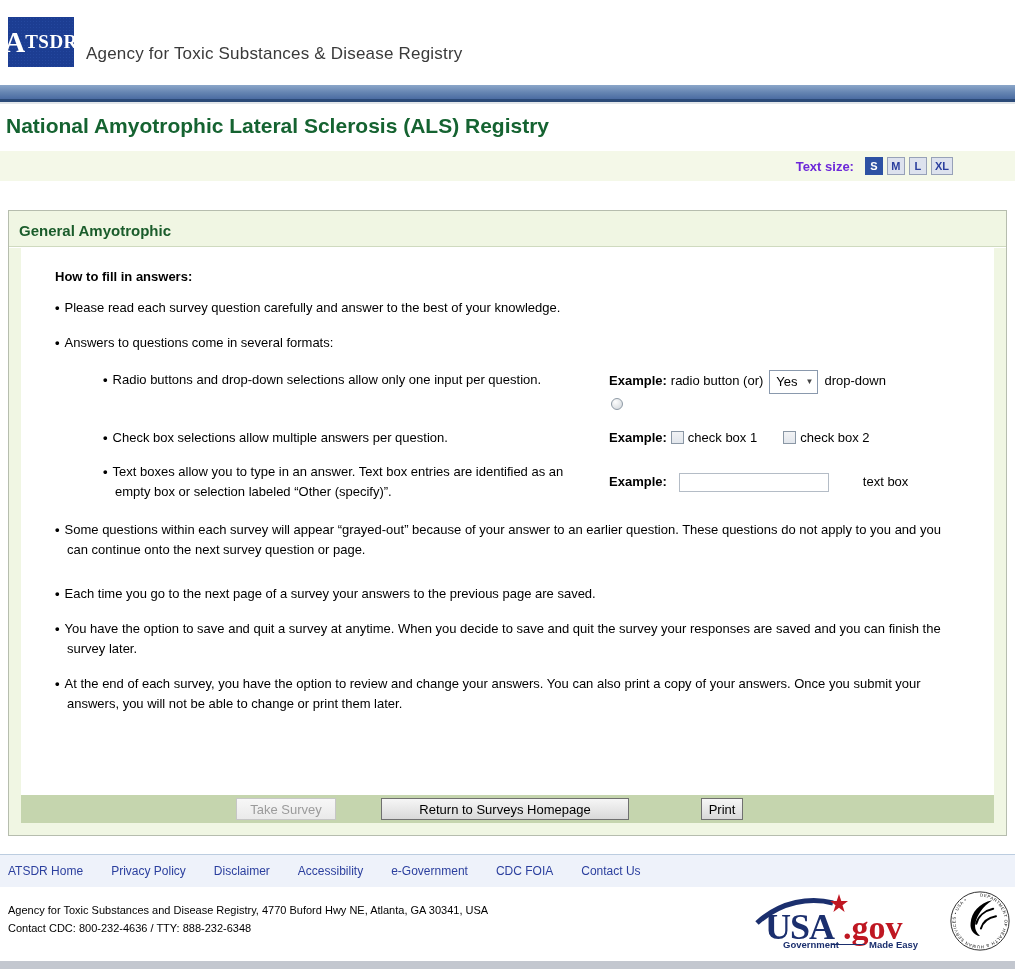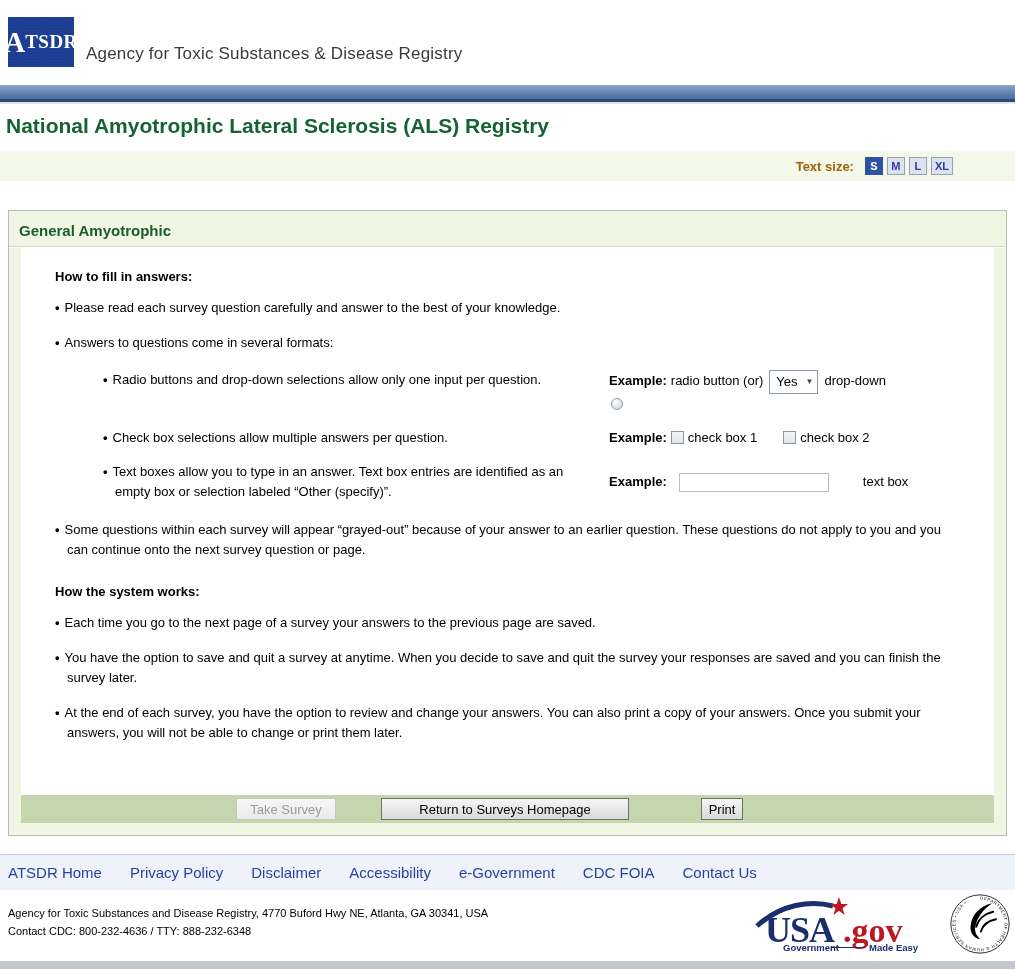--- a/index.html
+++ b/index.html
@@ -17,21 +17,21 @@
   .agency-name { position:absolute; left:86px; top:44px; font-size:17px; color:#3a3a3a; letter-spacing:.2px; }
 
   .blue-bar { height:17px; background:linear-gradient(#8ba6c9, #6484b1 55%, #4b6ca2);
     border-bottom:3px solid #2b4a78; }
   .bar-shadow { height:2px; background:#e2e6ea; }
 
   .page-title { margin:10px 0 0 6px; font-size:21px; font-weight:bold; color:#156331; line-height:24px; }
 
   .textsize-bar { margin-top:13px; height:30px; background:#f4f8e8;
     display:flex; align-items:center; justify-content:flex-end; padding-right:62px; }
-  .ts-label { font-weight:bold; font-size:13px; margin-right:7px; color:#a16207; }
+  .ts-label { font-weight:bold; font-size:13px; margin-right:7px; color:#6d28d9; }
   .ts-btn { min-width:18px; height:18px; margin-left:4px; padding:0 3px; font-size:11px; font-weight:bold;
     color:#2b3f9e; background:#dde2ee; border:1px solid #97a1b8; cursor:pointer;
     font-family:"Liberation Sans", sans-serif; line-height:15px; }
   .ts-btn.active { background:#2d51a3; color:#fff; border-color:#2d51a3; }
 
   
   .panel { margin:29px 8px 0; border:1px solid #b6bdae; background:#f0f6e3; }
   .panel-header { padding:11px 10px 7px; font-size:15px; font-weight:bold; color:#1a5c2b;
     border-bottom:1px solid #cfdabf; box-shadow:0 1px 0 #ffffff; }
   .panel-body { margin:0 12px; background:#fff; padding:22px 40px 0 34px; height:548px; font-size:13px; color:#000; }
@@ -63,21 +63,21 @@
   .button-bar { margin:0 12px 12px; height:28px; background:#c5d5ae; position:relative; }
   .btn { position:absolute; top:3px; height:22px; font-size:13px; font-family:"Liberation Sans", sans-serif;
     background:linear-gradient(#f6f6f6,#d9d9d9); border:1px solid #707070; cursor:pointer; padding:0; }
   .btn-take { left:215px; width:100px; color:#9b9b9b; background:linear-gradient(#f7f7f7,#eaeaea);
     border-color:#c6c6c6; cursor:default; }
   .btn-return { left:360px; width:248px; }
   .btn-print { left:680px; width:42px; }
 
   
   .footer-links { margin-top:18px; border-top:1px solid #bccde0; background:#eef2fa;
-    padding:9px 0 9px 8px; display:flex; font-size:15px; }
+    padding:9px 0 9px 8px; display:flex; font-size:12px; }
   .footer-links a { color:#2b3f9e; text-decoration:none; margin-right:28px; }
   .footer-info { position:relative; height:74px; }
   .address { padding:14px 0 0 8px; font-size:11px; line-height:18px; color:#000; }
   .logos { position:absolute; right:4px; top:2px; display:flex; align-items:center; }
   .hhs-wrap { margin-left:6px; }
   .bottom-bar { position:absolute; left:0; right:0; bottom:1px; height:8px; background:#c3c7cf; }
 </style>
 </head>
 <body>
 
@@ -139,21 +139,20 @@
         <div class="sub-row center">
           <div class="sub-left"><span class="dot">•</span><span>Text boxes allow you to type in an answer. Text box entries are identified as an empty box or selection labeled “Other (specify)”.</span></div>
           <div class="sub-right">
             <span class="example-label">Example:</span><input class="textfield" type="text" style=""><span class="textbox-label">text box</span>
           </div>
         </div>
       </div>
 
       <div class="bullet note"><span class="dot">•</span><span>Some questions within each survey will appear “grayed-out” because of your answer to an earlier question. These questions do not apply to you and you can continue onto the next survey question or page.</span></div>
 
-      <div class="section-heading sys-heading">How the system works:</div>
 
       <div class="bullet"><span class="dot">•</span><span>Each time you go to the next page of a survey your answers to the previous page are saved.</span></div>
       <div class="bullet"><span class="dot">•</span><span>You have the option to save and quit a survey at anytime. When you decide to save and quit the survey your responses are saved and you can finish the survey later.</span></div>
       <div class="bullet"><span class="dot">•</span><span>At the end of each survey, you have the option to review and change your answers. You can also print a copy of your answers. Once you submit your answers, you will not be able to change or print them later.</span></div>
     </div>
 
     <div class="button-bar">
       <button class="btn btn-take" disabled="">Take Survey</button>
       <button class="btn btn-return">Return to Surveys Homepage</button>
       <button class="btn btn-print">Print</button>

